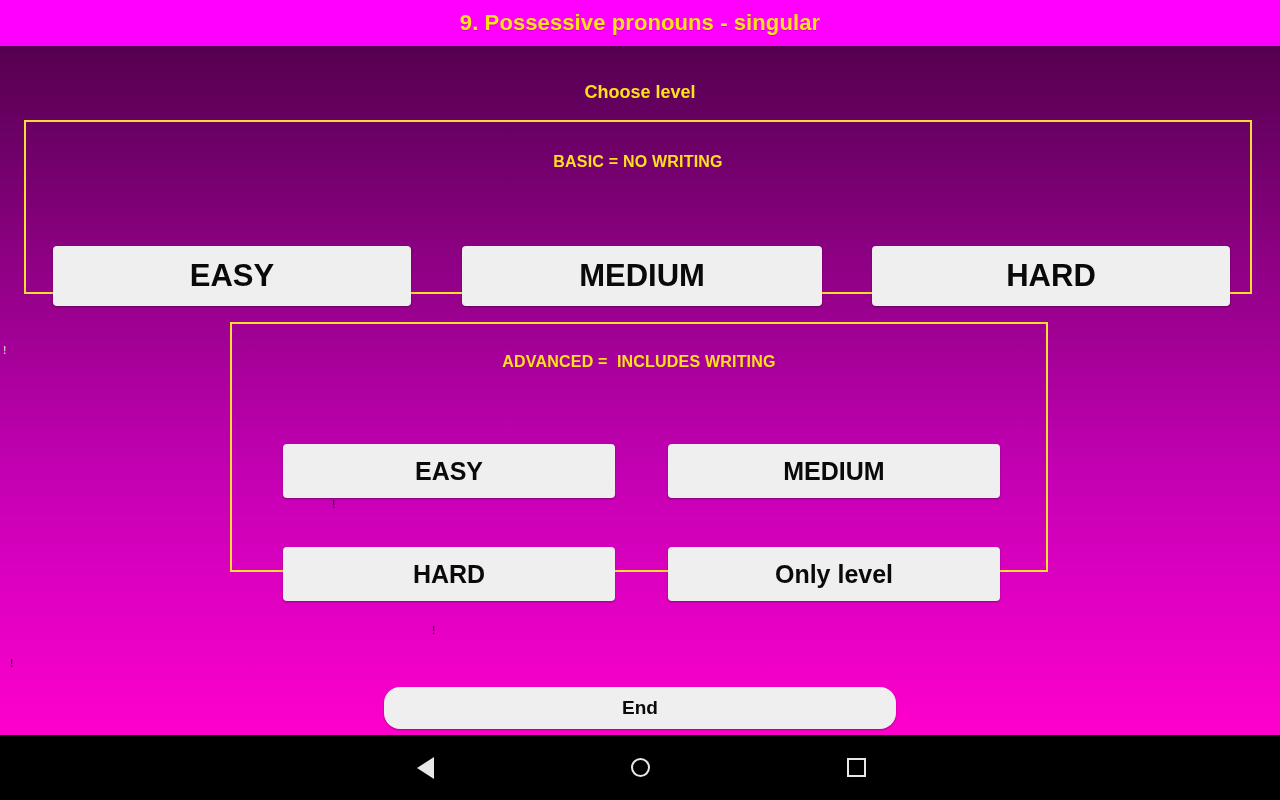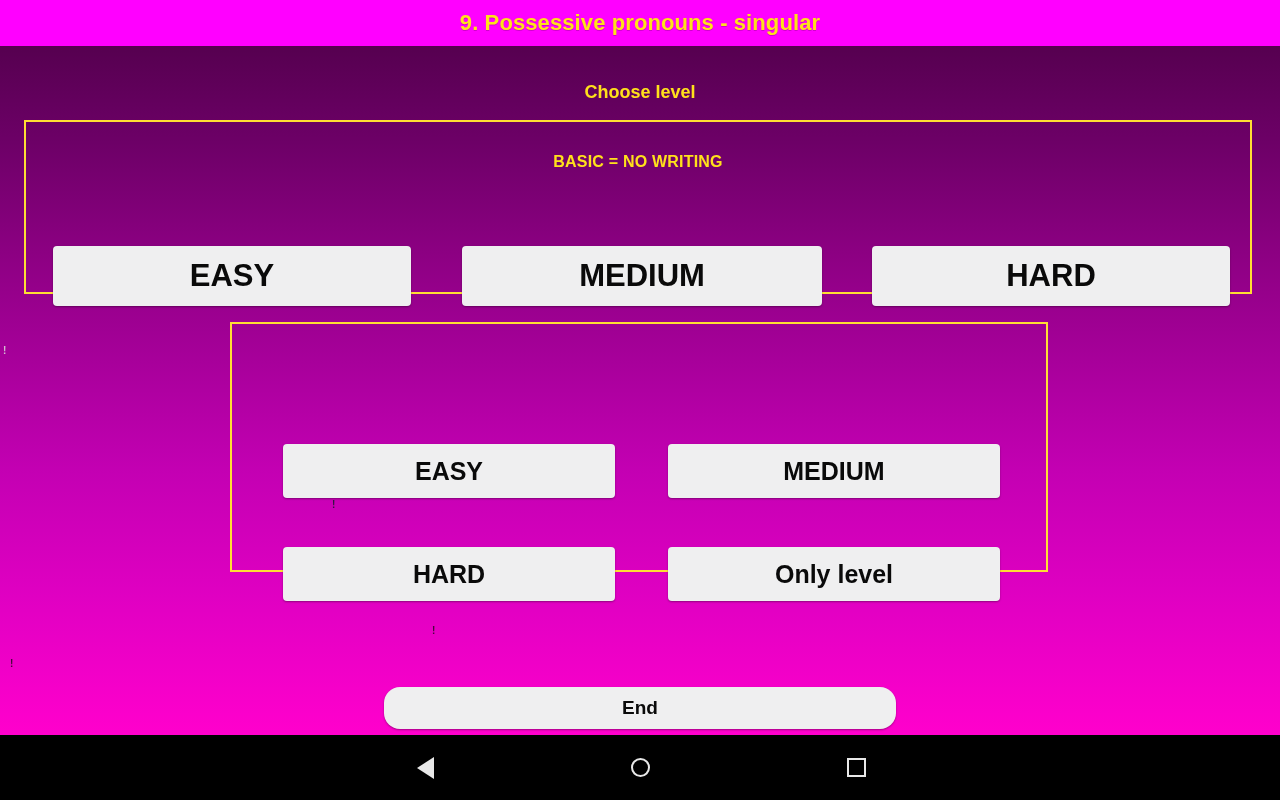--- a/index.html
+++ b/index.html
@@ -219,20 +219,21 @@
 
     <div class="group-box group-basic">
       <div class="group-title">BASIC = NO WRITING</div>
 
       <button class="btn btn-basic bb-0">EASY</button>
       <button class="btn btn-basic bb-1">MEDIUM</button>
       <button class="btn btn-basic bb-2">HARD</button>
     </div>
 
     <div class="group-box group-advanced">
+      <div class="group-title">ADVANCED =  INCLUDES WRITING</div>
 
       <button class="btn btn-adv ba-r0 ba-c0">EASY</button>
       <button class="btn btn-adv ba-r0 ba-c1">MEDIUM</button>
       <button class="btn btn-adv ba-r1 ba-c0">HARD</button>
       <button class="btn btn-adv ba-r1 ba-c1">Only level</button>
     </div>
 
     <button class="btn btn-end">End</button>
 
     <div class="artifact art-1">!</div>

